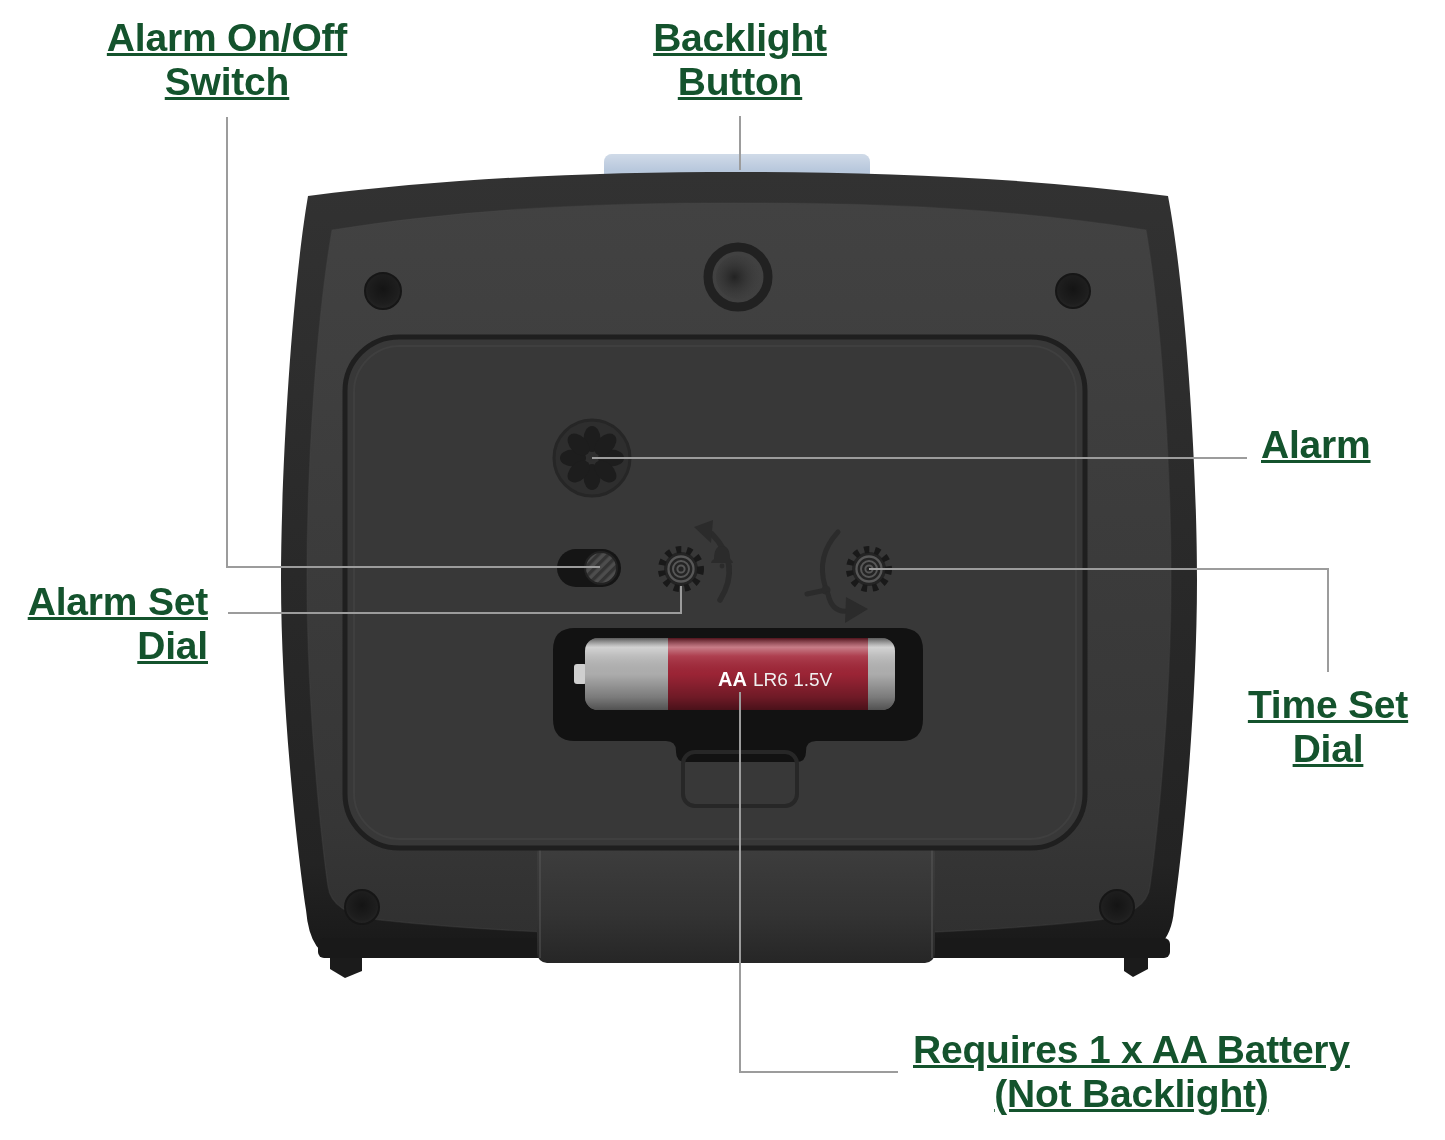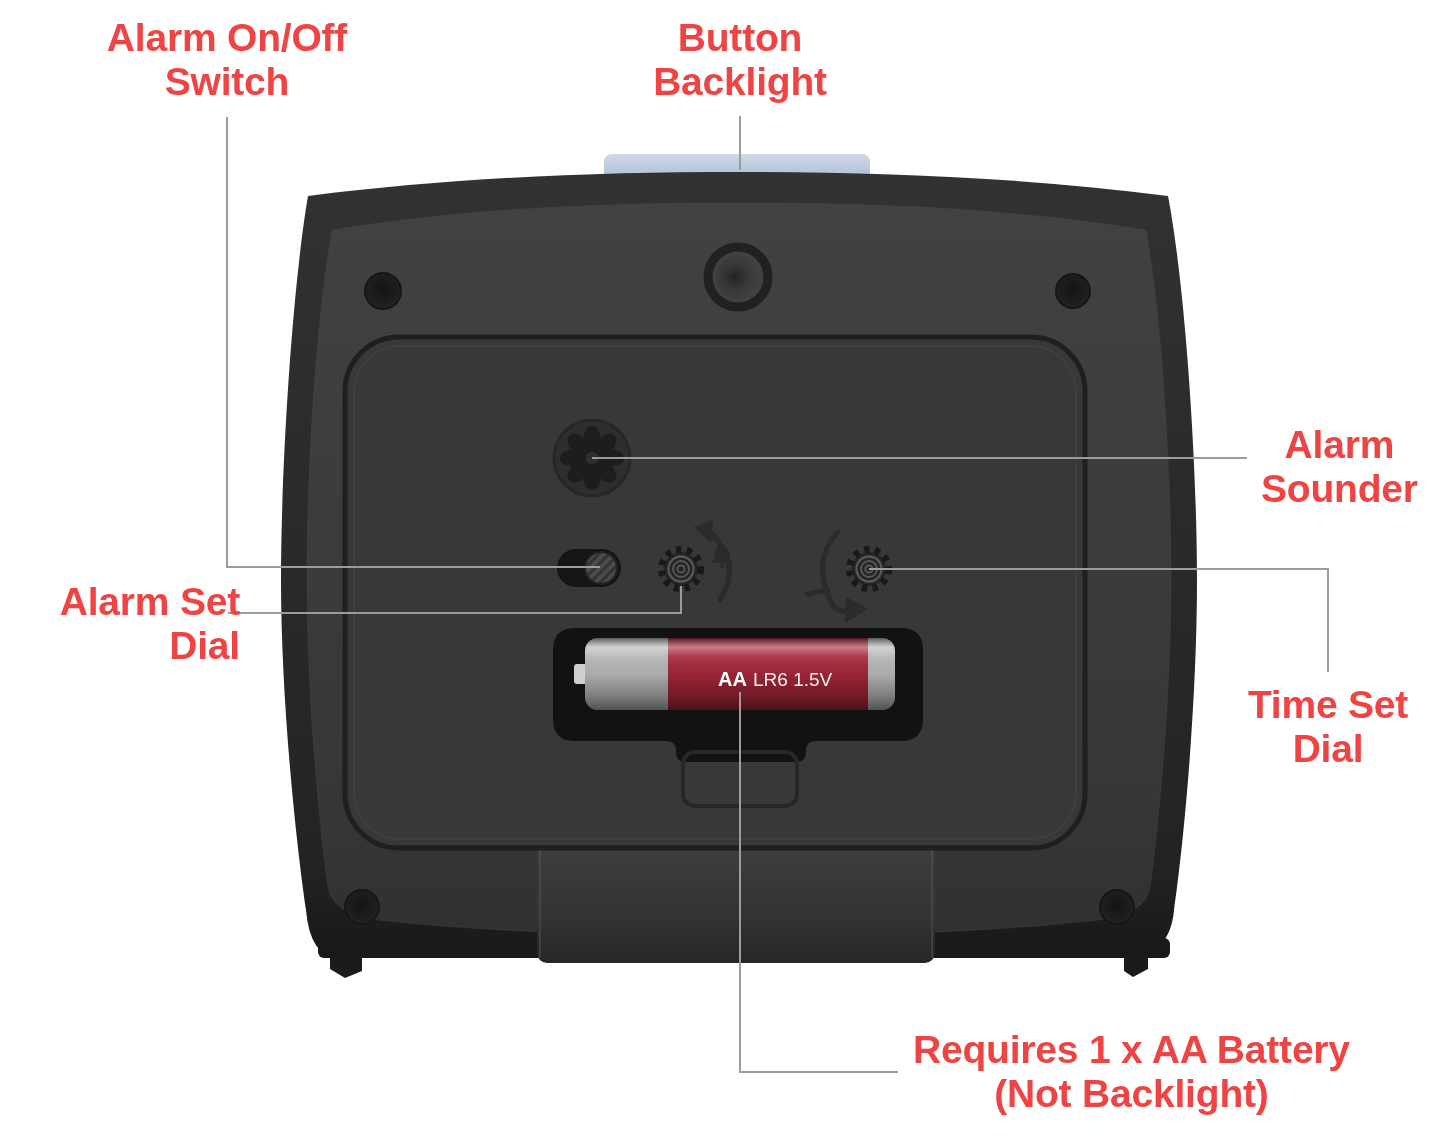--- a/index.html
+++ b/index.html
@@ -1,25 +1,25 @@
 <!DOCTYPE html>
 <html><head>
 <meta charset="utf-8">
 <style>
   html,body{margin:0;padding:0;background:#ffffff;}
   .stage{position:relative;width:1445px;height:1140px;overflow:hidden;
          font-family:"Liberation Sans",sans-serif;background:#fff;}
   .diagram-svg{position:absolute;left:0;top:0;}
   .label{position:absolute;font-weight:700;font-size:39px;line-height:44px;
-         color:#ef4444;letter-spacing:-0.2px;white-space:nowrap;}
+         color:#14532d;letter-spacing:-0.2px;white-space:nowrap;text-decoration:underline;}
   .label span{display:block;}
   .lbl-alarm-switch{left:47px;top:16px;width:360px;text-align:center;}
   .lbl-backlight{left:590px;top:16px;width:300px;text-align:center;}
   .lbl-sounder{left:1261px;top:423px;text-align:center;}
-  .lbl-alarm-set{left:0px;top:580px;width:208px;text-align:right;padding-left:32px;}
+  .lbl-alarm-set{left:0px;top:580px;width:208px;text-align:right;}
   .lbl-time-set{left:1178px;top:683px;width:300px;text-align:center;}
   .lbl-battery{left:913px;top:1028px;text-align:center;}
 </style>
 </head>
 <body>
 
 <div class="stage">
 
 <svg class="diagram-svg" width="1445" height="1140" viewBox="0 0 1445 1140">
   <defs>
@@ -203,27 +203,26 @@
     <path d="M 740,692 V 1072 H 898"></path>
   </g>
 </svg>
 
 <div class="label lbl-alarm-switch">
   <span>Alarm On/Off</span>
   <span>Switch</span>
 </div>
 
 <div class="label lbl-backlight">
+  <span>Backlight</span>
   <span>Button</span>
-  <span>Backlight</span>
 </div>
 
 <div class="label lbl-sounder">
   <span>Alarm</span>
-  <span>Sounder</span>
 </div>
 
 <div class="label lbl-alarm-set">
   <span>Alarm Set</span>
   <span>Dial</span>
 </div>
 
 <div class="label lbl-time-set">
   <span>Time Set</span>
   <span>Dial</span>

